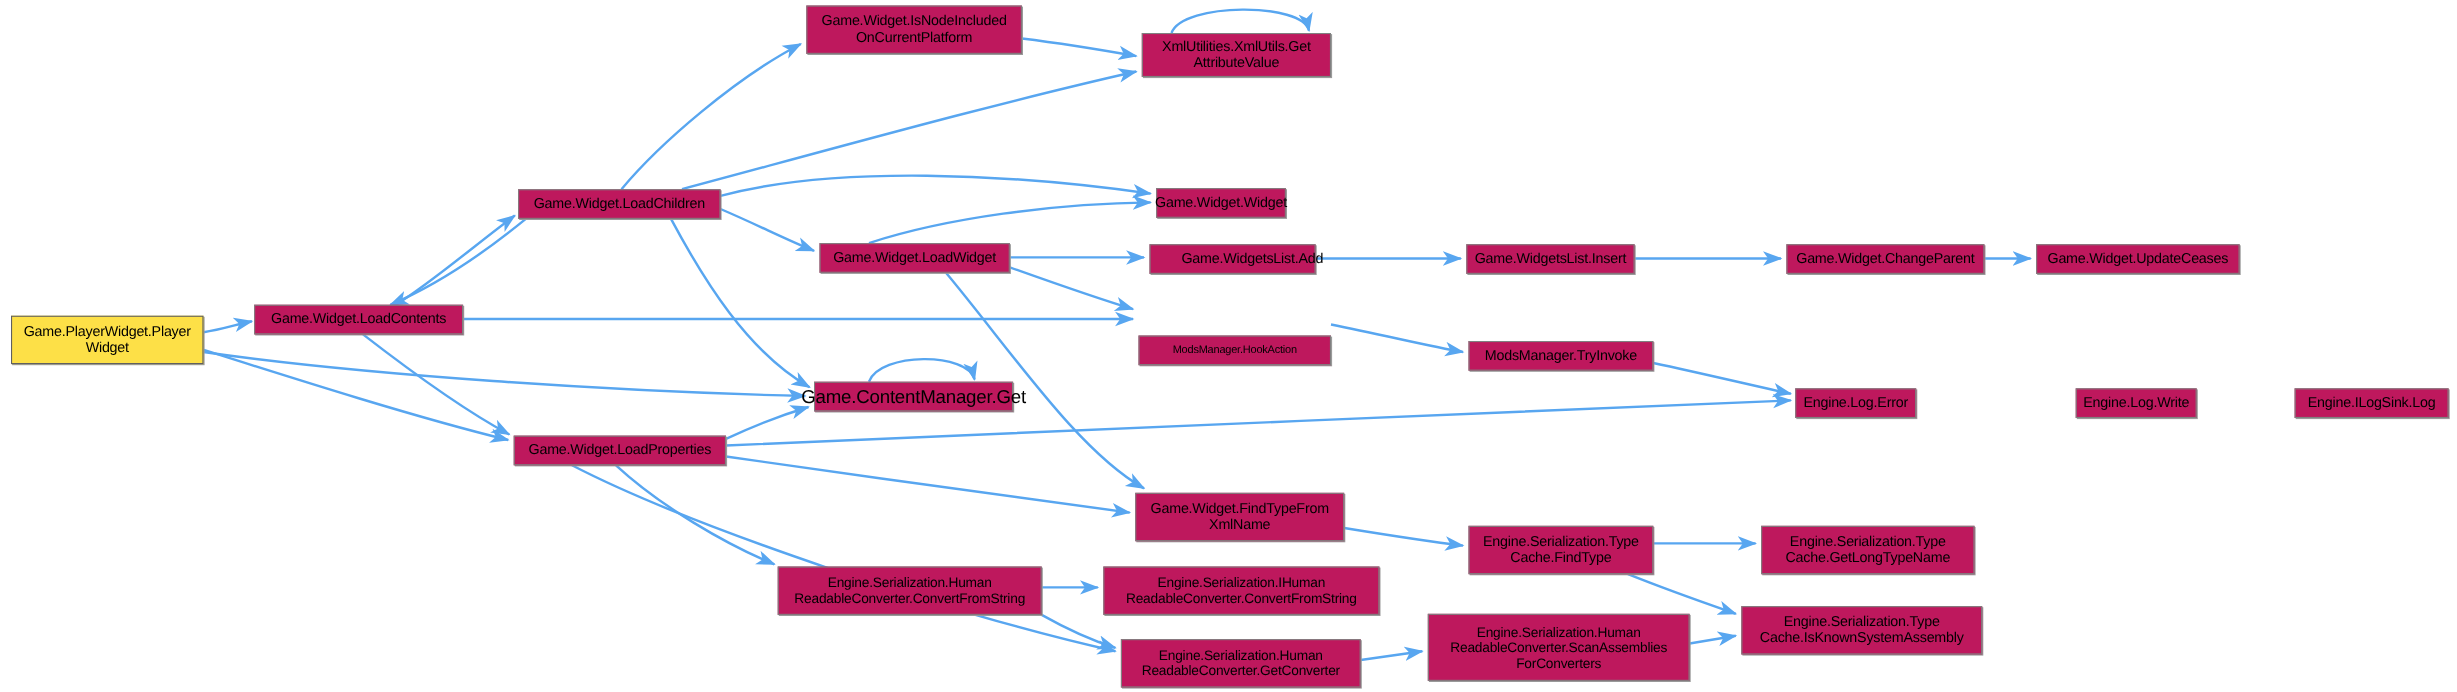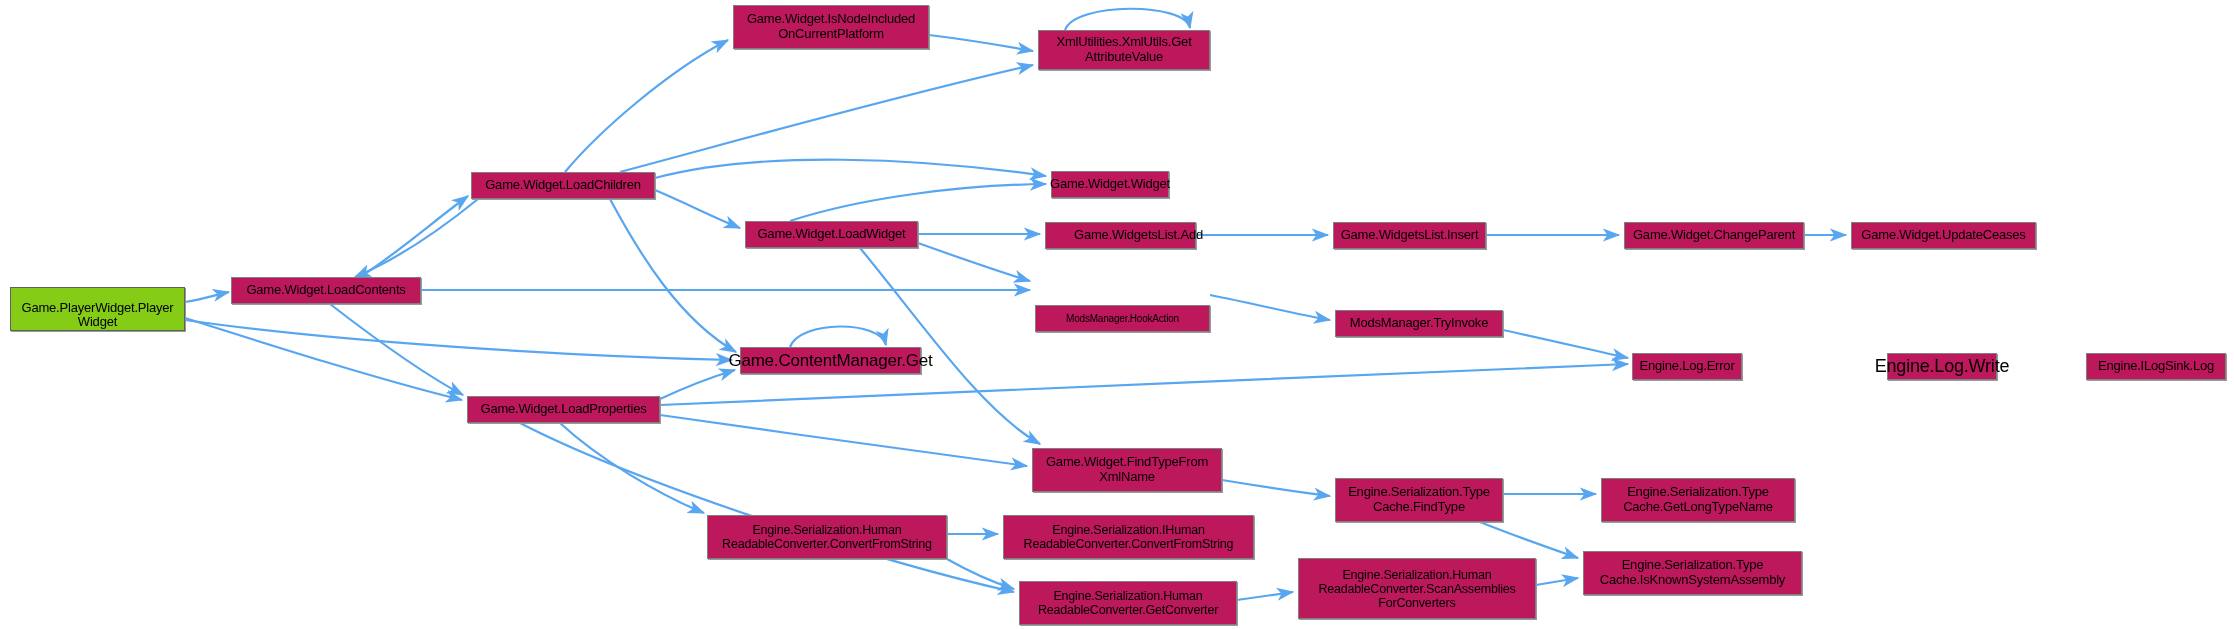--- a/index.html
+++ b/index.html
@@ -3,21 +3,21 @@
 <meta charset="utf-8">
 <style>
   html,body{margin:0;padding:0;background:#ffffff;}
   body{font-family:"Liberation Sans","DejaVu Sans",sans-serif;}
   #graph-root{position:relative;width:2234px;height:629px;background:#ffffff;overflow:hidden;}
   svg#edges{position:absolute;left:0;top:0;width:2234px;height:629px;}
   .node{position:absolute;box-sizing:border-box;background:#be185d;border:1px solid #808080;
         display:flex;align-items:center;justify-content:center;text-align:center;
         color:#000000;line-height:1.12;letter-spacing:-0.2px;
         box-shadow:1px 1px 0 0 #9a9a9a;}
-  .node.root{background:#84cc16;border:1px solid #606060;align-items:flex-end;}
+  .node.root{background:#fde047;border:1px solid #606060;}
   .node span{display:block;padding:0 4px;white-space:pre-line;}
 </style>
 </head>
 <body>
 
 <div id="graph-root">
   <svg id="edges" xmlns="http://www.w3.org/2000/svg">
     <defs>
       <marker id="arrow" markerWidth="9" markerHeight="9" refX="7.4" refY="3.2" orient="auto" markerUnits="strokeWidth">
         <path d="M0,0.2 L8,3.2 L0,6.2 L2.1,3.2 Z" fill="#58a6f0"></path>
@@ -107,21 +107,21 @@
       </div>
       <div class="node" style="left: 1624px; top: 222px; width: 180px; height: 27px; font-size: 13px;">
         <span>Game.Widget.ChangeParent</span>
       </div>
       <div class="node" style="left: 1851px; top: 222px; width: 185px; height: 27px; font-size: 13px;">
         <span>Game.Widget.UpdateCeases</span>
       </div>
       <div class="node" style="left: 1632px; top: 353px; width: 110px; height: 27px; font-size: 13px;">
         <span>Engine.Log.Error</span>
       </div>
-      <div class="node" style="left: 1887px; top: 353px; width: 110px; height: 27px; font-size: 18px;">
+      <div class="node" style="left: 1887px; top: 353px; width: 110px; height: 27px; font-size: 13px;">
         <span>Engine.Log.Write</span>
       </div>
       <div class="node" style="left: 2086px; top: 353px; width: 140px; height: 27px; font-size: 13px;">
         <span>Engine.ILogSink.Log</span>
       </div>
       <div class="node" style="left: 1032px; top: 448px; width: 190px; height: 44px; font-size: 13px;">
         <span>Game.Widget.FindTypeFrom
 XmlName</span>
       </div>
       <div class="node" style="left: 1335px; top: 478px; width: 168px; height: 44px; font-size: 13px;">

